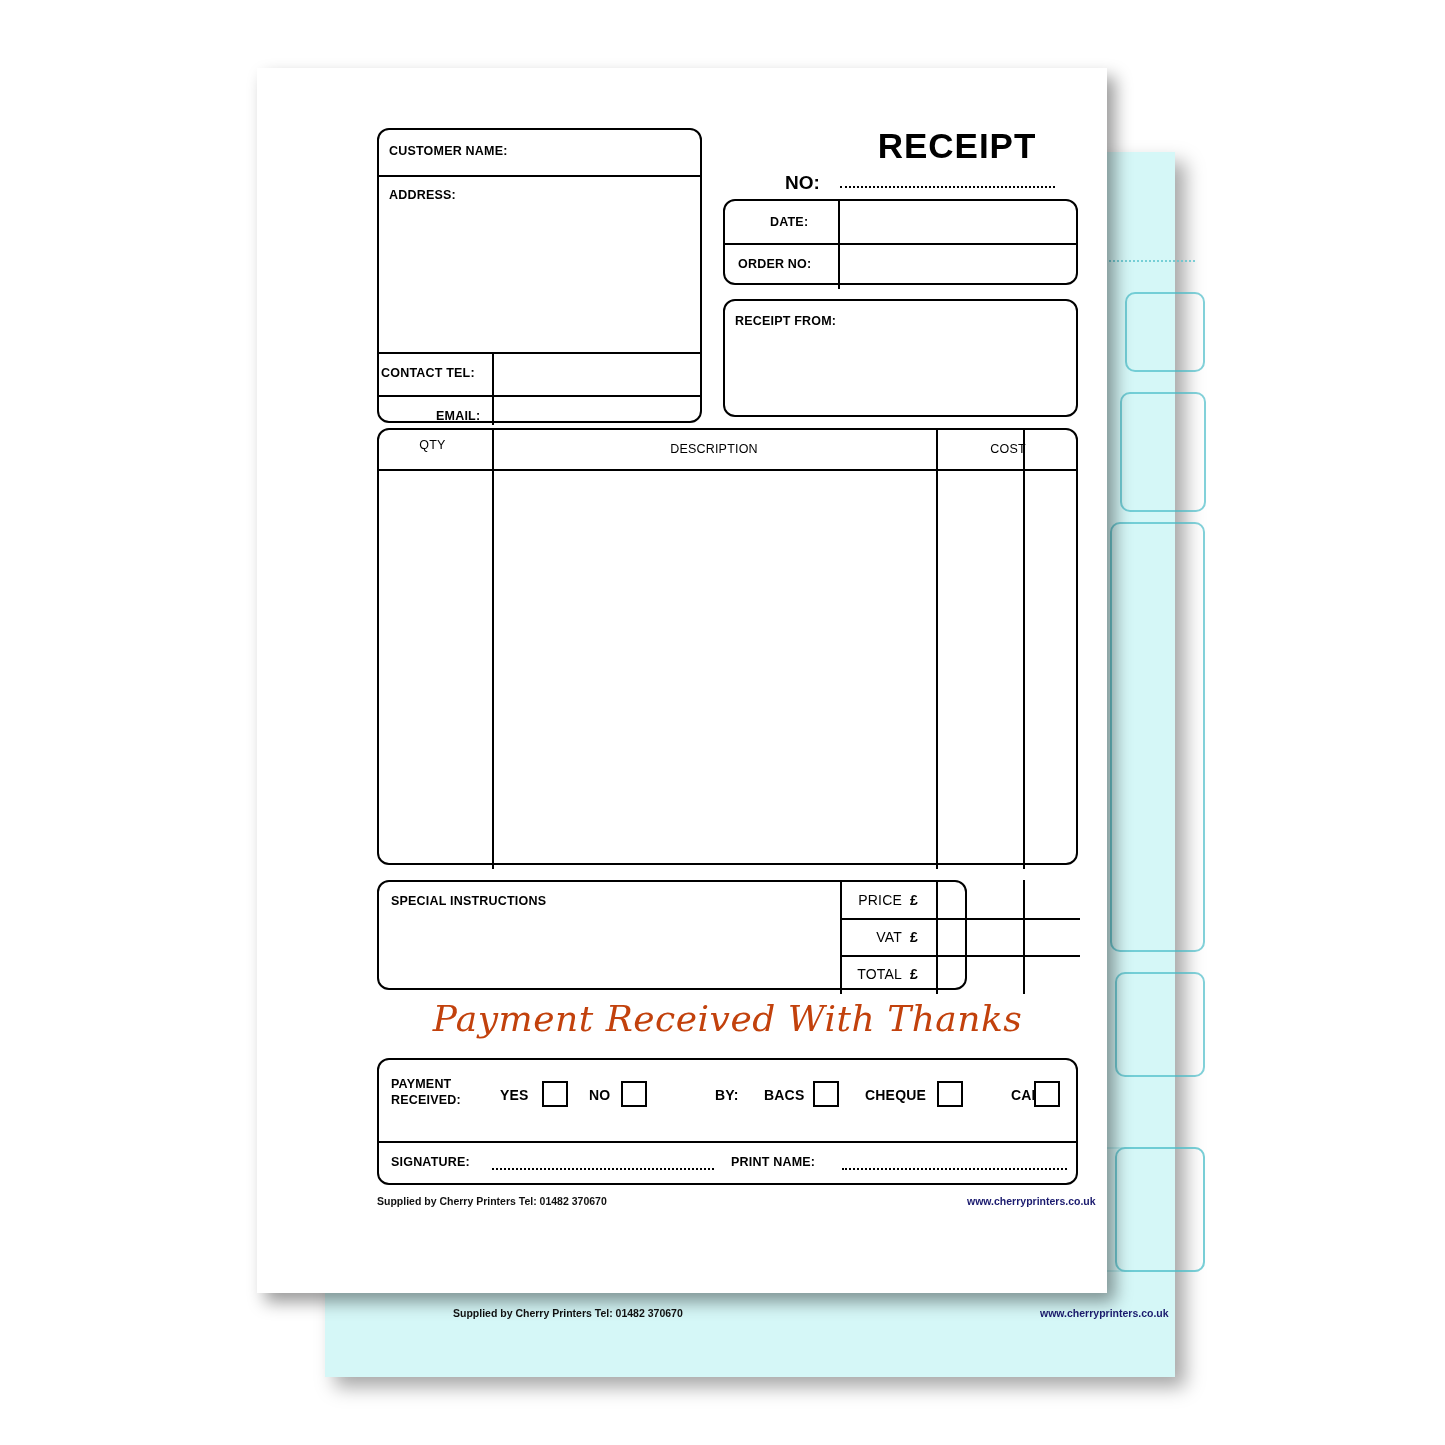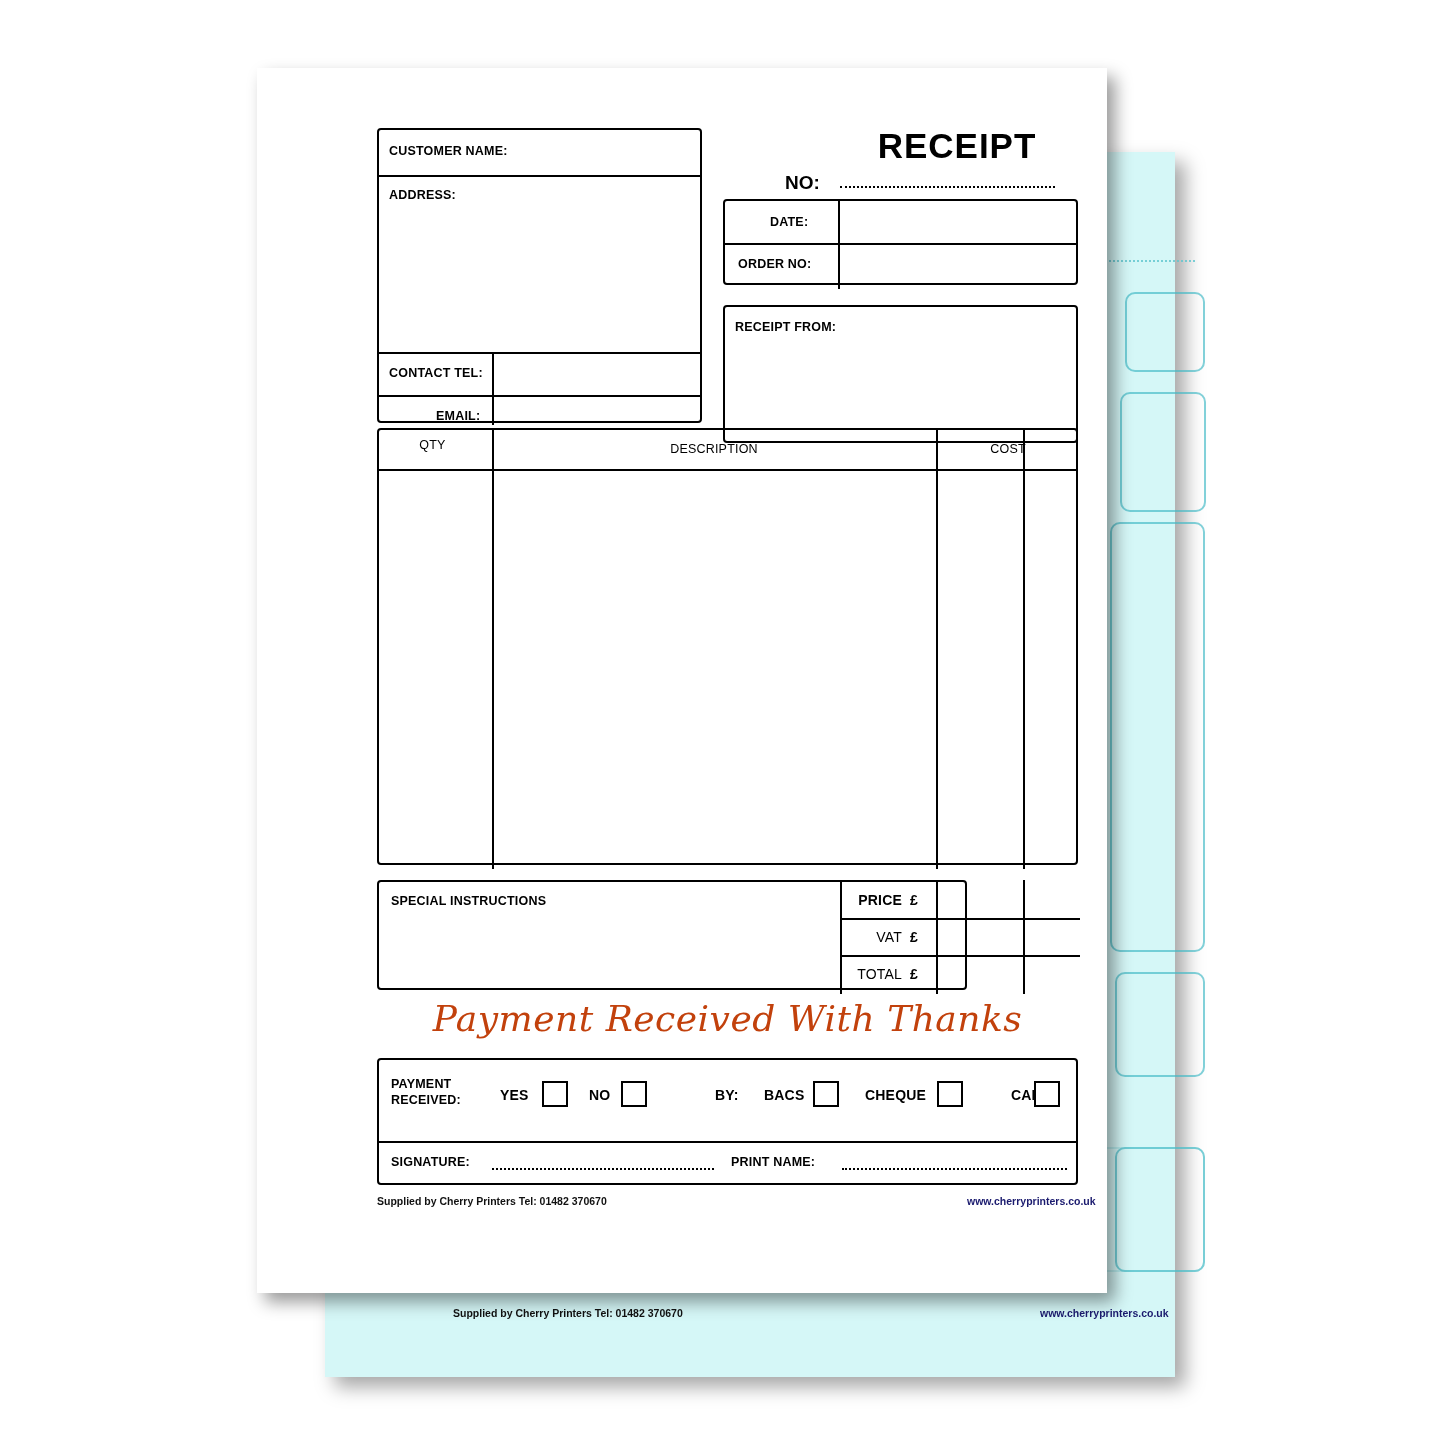--- a/index.html
+++ b/index.html
@@ -55,21 +55,21 @@
     width: 850px;
     height: 1225px;
   }
 
   
   .bx {
     position: absolute;
     box-sizing: border-box;
     border: 2px solid #000;
   }
-  .bx-r { border-radius: 4px; }
+  .bx-r { border-radius: 12px; }
 
   .lbl {
     font-size: 12.5px;
     font-weight: bold;
     letter-spacing: .2px;
     color: #000;
     white-space: nowrap;
   }
   .lbl-reg { font-weight: normal; }
 
@@ -96,21 +96,21 @@
     font-weight: bold;
   }
   #receipt-no-dots {
     position: absolute;
     left: 583px; top: 118px;
     width: 215px;
     border-bottom: 2px dotted #000;
   }
 
   #date-block { left: 466px; top: 131px; width: 355px; height: 86px; }
-  #receiptfrom-block { left: 466px; top: 237px; width: 355px; height: 138px; }
+  #receiptfrom-block { left: 466px; top: 231px; width: 355px; height: 118px; }
 
   
   #items-table { left: 120px; top: 360px; width: 701px; height: 437px; }
 
   
   #special-block { left: 120px; top: 812px; width: 590px; height: 110px; }
 
   
   #thanks {
     position: absolute;
@@ -192,21 +192,21 @@
         <div class="hline" style="left:-2px; top:45px; width:325px;"></div>
         <div class="hline" style="left:-2px; top:222px; width:325px;"></div>
         <div class="hline" style="left:-2px; top:265px; width:325px;"></div>
 
         <div class="vline" style="left:113px; top:222px; height:73px;"></div>
 
         <div class="lbl" style="position:absolute; left:10px; top:14px;">CUSTOMER NAME:</div>
 
         <div class="lbl" style="position:absolute; left:10px; top:58px;">ADDRESS:</div>
 
-        <div class="lbl" style="position:absolute; left:10px; top:236px;">CONTACT TEL:</div>
+        <div class="lbl" style="position:absolute; left:2px; top:236px;">CONTACT TEL:</div>
 
         <div class="lbl" style="position:absolute; left:57px; top:279px;">EMAIL:</div>
       </div>
 
       <div id="receipt-title">RECEIPT</div>
 
       <div id="receipt-no-label">NO:</div>
       <div id="receipt-no-dots"></div>
 
       <div class="bx bx-r" id="date-block">
@@ -239,21 +239,21 @@
         <div class="vline" style="left:461px; top:-2px; height:114px;"></div>
 
         <div class="hline" style="left:461px; top:36px; width:240px;"></div>
         <div class="hline" style="left:461px; top:73px; width:240px;"></div>
 
         <div class="vline" style="left:557px; top:-2px; height:114px;"></div>
         <div class="vline" style="left:644px; top:-2px; height:114px;"></div>
 
         <div class="lbl" style="position:absolute; left:12px; top:12px;">SPECIAL INSTRUCTIONS</div>
 
-        <div class="lbl lbl-reg" style="position:absolute; left:461px; top:10px; width:62px; text-align:right; font-size:14px;font-weight:bold;">PRICE</div>
+        <div class="lbl lbl-reg" style="position:absolute; left:461px; top:10px; width:62px; text-align:right; font-size:14px;">PRICE</div>
         <div class="lbl" style="position:absolute; left:531px; top:10px; font-size:14px;">£</div>
 
         <div class="lbl lbl-reg" style="position:absolute; left:461px; top:47px; width:62px; text-align:right; font-size:14px;">VAT</div>
         <div class="lbl" style="position:absolute; left:531px; top:47px; font-size:14px;">£</div>
 
         <div class="lbl lbl-reg" style="position:absolute; left:461px; top:84px; width:62px; text-align:right; font-size:14px;">TOTAL</div>
         <div class="lbl" style="position:absolute; left:531px; top:84px; font-size:14px;">£</div>
       </div>
 
       <div id="thanks">Payment Received With Thanks</div>

